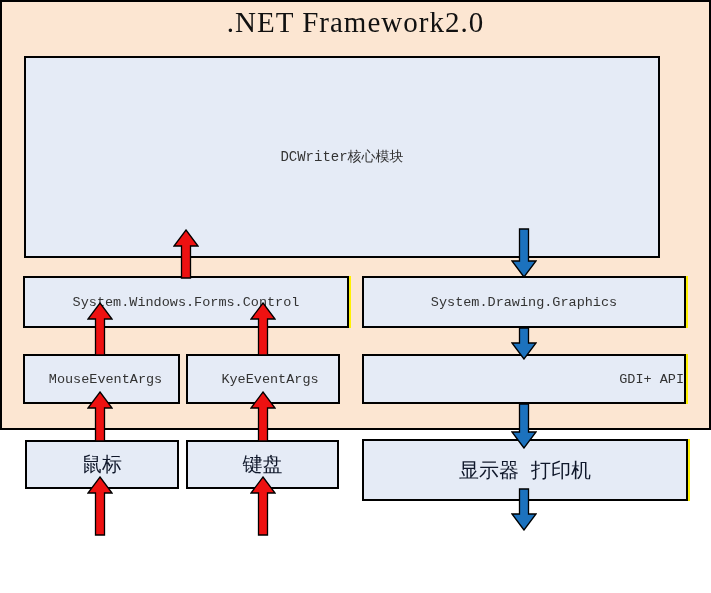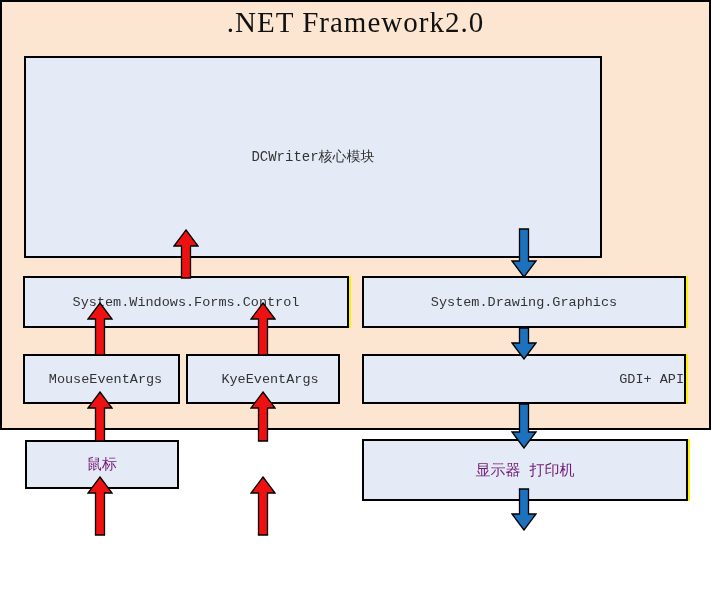--- a/index.html
+++ b/index.html
@@ -40,25 +40,25 @@
     background: var(--box-bg, #E5EBF6);
     border: 2px solid var(--box-border, #000);
     box-sizing: border-box;
     display: flex;
     align-items: center;
     justify-content: center;
     font-size: 13.5px;
     color: #333;
     white-space: nowrap;
   }
-  .node.cjk { font-size: 15px; color: #701a75; }
+  .node.cjk { font-size: 20px; color: #0f172a; }
   
   .hl-right { box-shadow: 2px 0 0 0 var(--edge-highlight, #FFF200); }
 
-  .box-dcwriter        { left: 24px;  top: 56px;  width: 578px; height: 202px; font-size: 14px; font-family: Liberation Mono, monospace; }
+  .box-dcwriter        { left: 24px;  top: 56px;  width: 636px; height: 202px; font-size: 14px; font-family: Liberation Mono, monospace; }
   .box-forms-control   { left: 23px;  top: 276px; width: 326px; height: 52px; }
   .box-drawing-graphics{ left: 362px; top: 276px; width: 324px; height: 52px; }
   .box-mouse-event-args{ left: 23px;  top: 354px; width: 157px; height: 50px; padding-left: 8px; }
   .box-key-event-args  { left: 186px; top: 354px; width: 154px; height: 50px; padding-left: 14px; }
   .box-gdi-api         { left: 362px; top: 354px; width: 324px; height: 50px; justify-content: flex-end; }
   .box-mouse           { left: 25px;  top: 440px; width: 154px; height: 49px; }
   .box-keyboard        { left: 186px; top: 440px; width: 153px; height: 49px; }
   .box-display-printer { left: 362px; top: 439px; width: 326px; height: 62px; }
   .box-user            { left: 0px;   top: 523px; width: 711px; height: 70px; }
 
@@ -113,20 +113,23 @@
   </div>
 
   <div class="node box-gdi-api hl-right">
     <span>GDI+ API</span>
   </div>
 
   <div class="node box-mouse cjk">
     <span>鼠标</span>
   </div>
 
+  <div class="node box-keyboard cjk">
+    <span>键盘</span>
+  </div>
 
   <div class="node box-display-printer cjk hl-right">
     <span>显示器 打印机</span>
   </div>
 
 
   <div class="arrow arrow-red ar-control-dcwriter">
     <svg width="26" height="50" viewBox="0 0 26 50">
       <polygon points="13,1 25,17 17.5,17 17.5,49 8.5,49 8.5,17 1,17" fill="currentColor" stroke="#000" stroke-width="1.3"></polygon>
     </svg>

